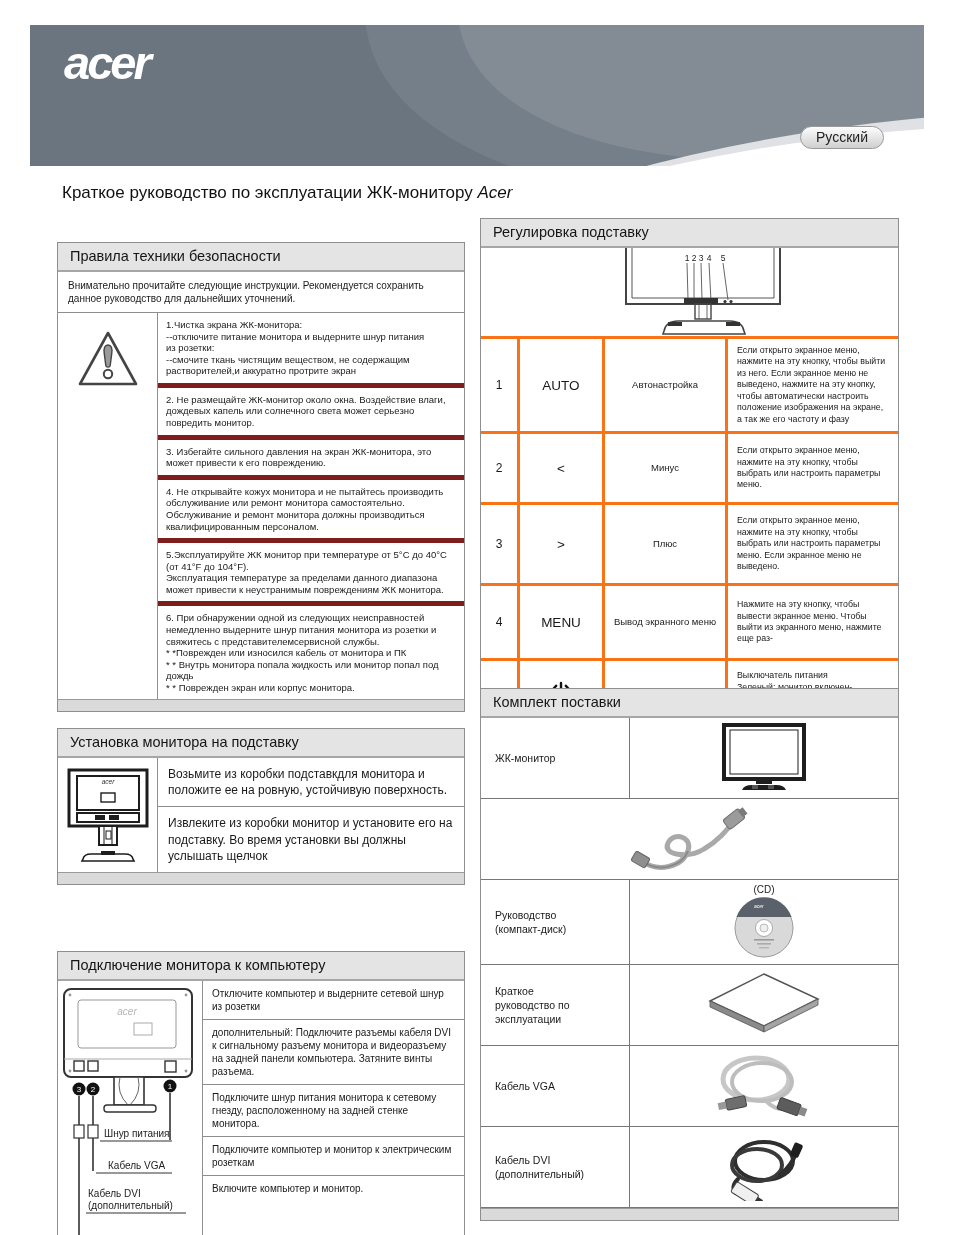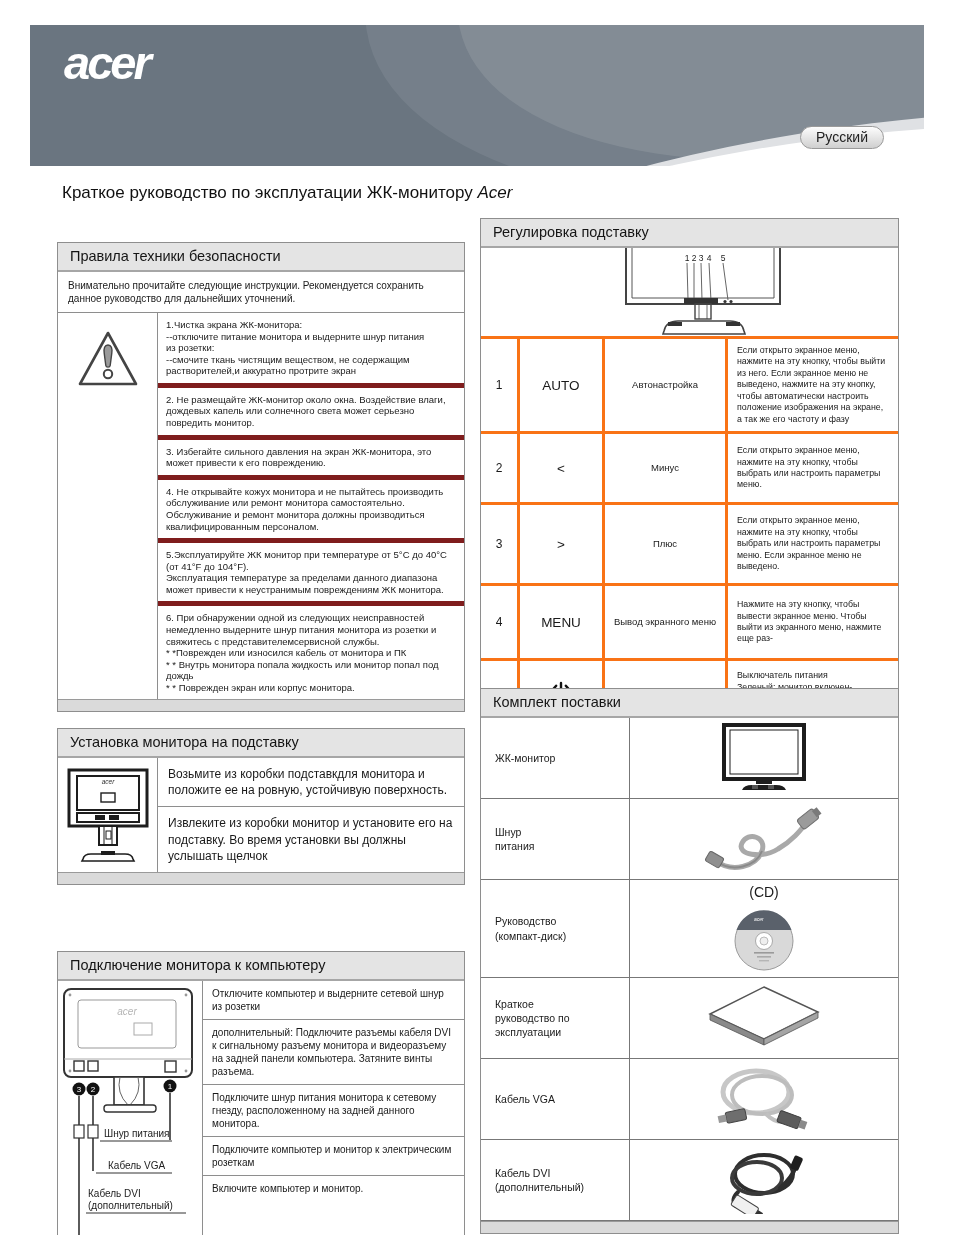--- a/index.html
+++ b/index.html
@@ -66,21 +66,21 @@
   .conn-img-cell{flex:0 0 140px;border-right:1px solid #8e8e8e;padding:4px 2px;}
   .conn-steps{flex:1;}
   .conn-step{padding:6px 9px;font-size:10px;line-height:1.3;border-bottom:1px solid #8e8e8e;}
   .conn-step:last-child{border-bottom:none;}
   
   #sec-package{left:480px;top:688px;width:417px;}
   .pkg-row{display:flex;border-bottom:1px solid #777;min-height:80px;}
   .pkg-row:last-child{border-bottom:none;}
   .pkg-label{flex:0 0 128px;border-right:1px solid #777;display:flex;align-items:center;padding:6px 6px 6px 14px;font-size:10.5px;line-height:1.35;}
   .pkg-img{flex:1;display:flex;flex-direction:column;justify-content:center;align-items:center;padding:4px 0;}
-  .pkg-note{font-size:14px;margin-bottom:9px;}
+  .pkg-note{font-size:10px;margin-bottom:1px;}
   svg text{font-family:"Liberation Sans", sans-serif;}
 </style>
 </head>
 <body>
 
 <div class="header-band">
   <div class="sw sw-c1"></div>
   <div class="sw sw-c2"></div>
   <div class="sw sw-gray"></div>
   <div class="sw sw-white"></div>
@@ -261,21 +261,21 @@
         <text x="48" y="184" font-size="10" fill="#222">Кабель VGA</text>
         <line x1="36" y1="188" x2="112" y2="188" stroke="#333" stroke-width="1"></line>
         <text x="28" y="212" font-size="10" fill="#222">Кабель DVI</text>
         <text x="28" y="224" font-size="10" fill="#222">(дополнительный)</text>
         <line x1="26" y1="228" x2="126" y2="228" stroke="#333" stroke-width="1"></line>
       </svg>
     </div>
     <div class="conn-steps">
       <div class="conn-step">Отключите компьютер и выдерните сетевой шнур из розетки</div>
       <div class="conn-step">дополнительный: Подключите разъемы кабеля DVI к сигнальному разъему монитора и видеоразъему на задней панели компьютера. Затяните винты разъема.</div>
-      <div class="conn-step">Подключите шнур питания монитора к сетевому гнезду, расположенному на задней данного монитора.</div>
+      <div class="conn-step">Подключите шнур питания монитора к сетевому гнезду, расположенному на задней стенке монитора.</div>
       <div class="conn-step">Подключите компьютер и монитор к электрическим розеткам</div>
       <div class="conn-step">Включите компьютер и монитор.</div>
     </div>
   </div>
   <div class="section-footer"></div>
 </div>
 
 <div class="section" id="sec-package">
   <div class="section-header">Комплект поставки</div>
 
@@ -287,22 +287,20 @@
         <rect x="18" y="8" width="68" height="44" fill="#fff" stroke="#1d1d1d" stroke-width="1"></rect>
         <rect x="44" y="57" width="16" height="5" fill="#1d1d1d"></rect>
         <path d="M30,68 q2,-5 10,-5 h24 q8,0 10,5 z" fill="#1d1d1d"></path>
         <rect x="40" y="63" width="6" height="4" fill="#555"></rect>
         <rect x="56" y="63" width="6" height="4" fill="#555"></rect>
       </svg>
     </div>
   </div>
 
   <div class="pkg-row">
-    <div class="pkg-label preline">Шнур
-питания</div>
     <div class="pkg-img">
       <svg width="120" height="72" viewBox="0 0 120 72">
         <path d="M12,58 C28,70 52,64 58,48 C63,34 44,28 38,40 C32,52 58,56 74,46 C88,38 96,28 104,18" fill="none" stroke="#a9a9a9" stroke-width="5" stroke-linecap="round"></path>
         <path d="M12,58 C28,70 52,64 58,48" fill="none" stroke="#8a8a8a" stroke-width="2"></path>
         <g transform="rotate(-38 104 16)">
           <rect x="94" y="10" width="20" height="12" rx="3" fill="#9b9b9b" stroke="#6f6f6f"></rect>
           <rect x="112" y="12" width="6" height="8" fill="#7a7a7a"></rect>
         </g>
         <g transform="rotate(30 12 58)">
           <rect x="2" y="52" width="16" height="11" rx="2" fill="#8f8f8f" stroke="#666"></rect>

